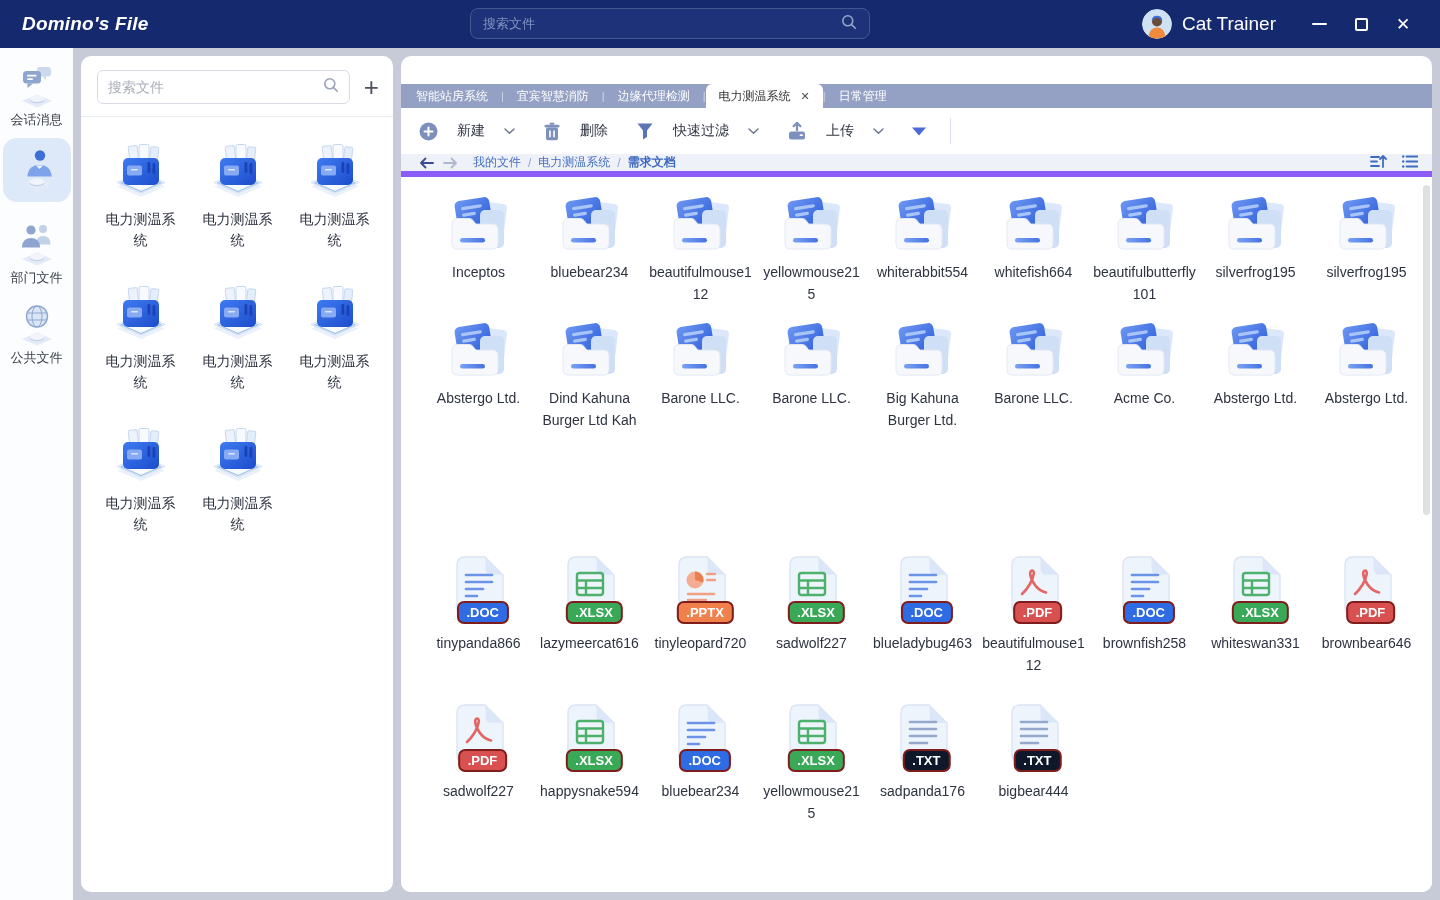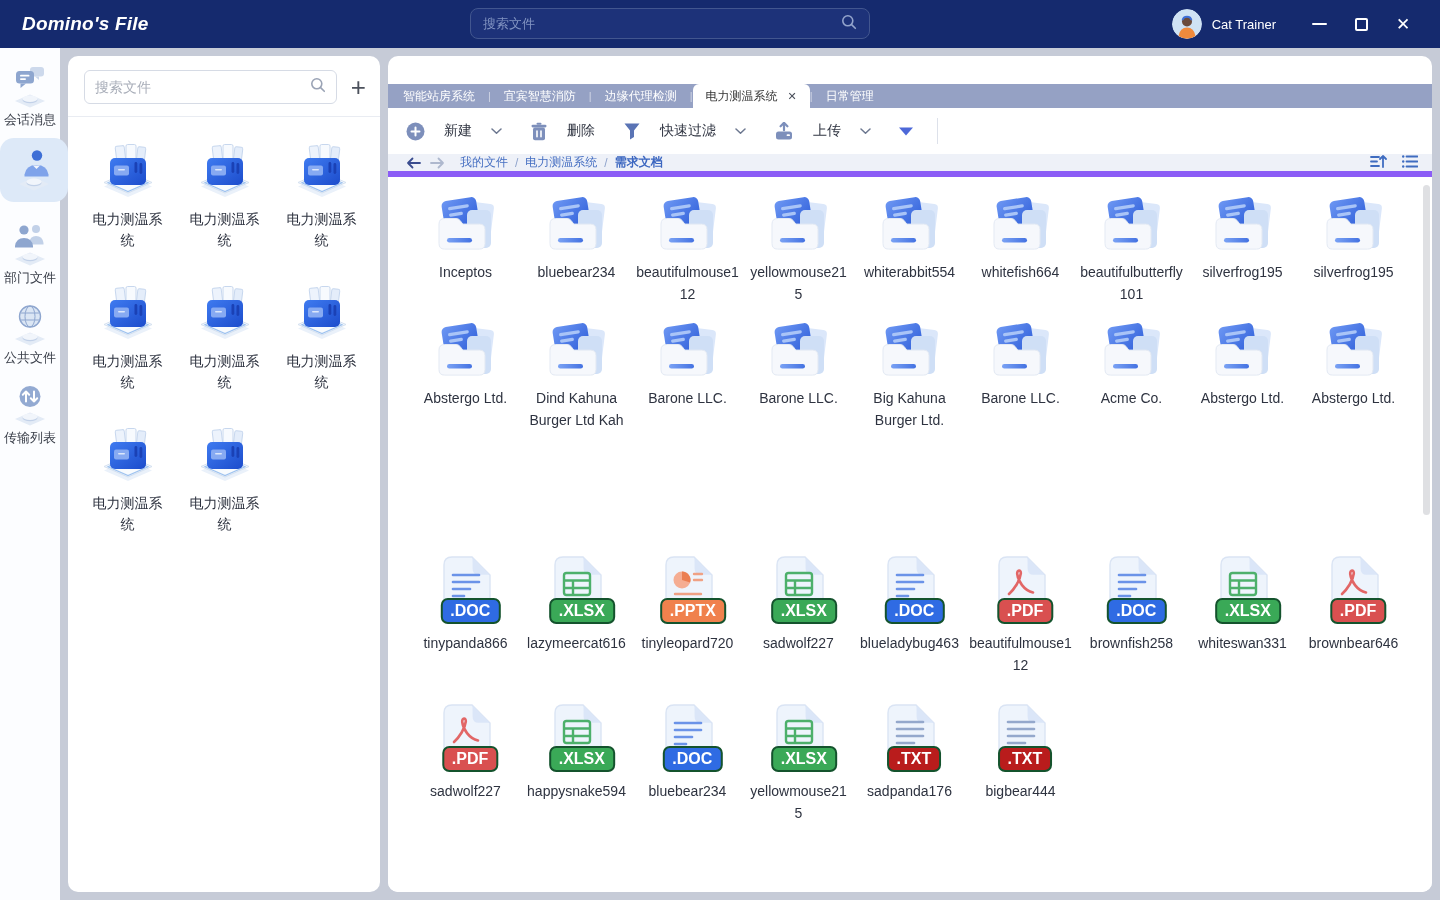--- a/index.html
+++ b/index.html
@@ -8,32 +8,32 @@
   .app { width:1440px; height:900px; display:flex; flex-direction:column; }
 
   
   .topbar { height:48px; background:#152a6e; display:flex; align-items:center; padding:0 22px; position:relative; flex:none; }
   .tb-title { color:#fff; font-size:19px; font-weight:800; font-style:italic; letter-spacing:.2px; }
   .tb-search { position:absolute; left:470px; top:8px; width:400px; height:31px; background:#1d3279; border:1px solid #42568f; border-radius:8px; display:flex; align-items:center; padding:0 12px; }
   .tb-search input { flex:1; background:transparent; border:none; outline:none; color:#dbe3f5; font-size:13px; font-family:inherit; }
   .tb-search input::placeholder { color:#8294c2; }
   .tb-right { margin-left:auto; display:flex; align-items:center; }
   .tb-avatar { width:30px; height:30px; border-radius:50%; overflow:hidden; flex:none; }
-  .tb-user { color:#fff; font-size:13px; margin:0 28px 0 10px; }
+  .tb-user { color:#fff; font-size:19px; margin:0 28px 0 10px; }
   .winbtn { color:#fff; width:30px; height:30px; display:flex; align-items:center; justify-content:center; cursor:default; }
   .winbtn + .winbtn { margin-left:12px; }
   .min-bar { width:15px; height:2px; background:#fff; border-radius:1px; display:block; }
   .max-box { width:13px; height:13px; border:2px solid #fff; border-radius:2px; display:block; }
   .close-x { font-size:17px; line-height:1; }
 
   
   .content { flex:1; display:flex; min-height:0; }
 
   
-  .rail { width:60px; background:#fcfdff; padding-top:10px; flex:none; }
+  .rail { width:73px; background:#fcfdff; padding-top:10px; flex:none; }
   .sb-item { display:flex; flex-direction:column; align-items:center; padding-top:6px; margin-bottom:6px; min-height:74px; cursor:default; }
   .sb-icon svg { display:block; }
   .sb-label { font-size:13px; color:#3a3f4a; margin-top:1px; }
   .sb-item.selected { background:#dde9f8; width:68px; height:64px; min-height:64px; border-radius:14px; margin:6px auto 14px; justify-content:center; padding-top:0; }
 
   
   .lpanel { width:312px; margin:8px 0 8px 8px; background:#fff; border-radius:10px; display:flex; flex-direction:column; flex:none; overflow:hidden; }
   .lp-head { display:flex; align-items:center; padding:14px 14px 12px 16px; border-bottom:1px solid #e9ecf2; }
   .lp-search { flex:1; height:34px; border:1px solid #d6dbe5; border-radius:6px; display:flex; align-items:center; padding:0 10px; }
   .lp-search input { flex:1; border:none; outline:none; font-size:14px; color:#333; font-family:inherit; }
@@ -68,26 +68,26 @@
   .sect { height:25px; background:#e9eef7; display:flex; align-items:center; padding-left:17px; font-size:12px; color:#3a6bc4; gap:7px; border-bottom:1px solid #e3e8f2; flex:none; }
 
   .folders-area { height:345px; position:relative; overflow:hidden; flex:none; background:#fff; }
   .files-area { flex:1; overflow:hidden; background:#fff; }
   .fgrid { display:grid; grid-template-columns:repeat(9,111px); padding:16px 0 0 22px; row-gap:14px; }
   .files-area .fgrid { padding-top:32px; row-gap:26px; }
   .fitem { width:111px; display:flex; flex-direction:column; align-items:center; cursor:default; }
   .fname { width:104px; margin-top:6px; text-align:center; font-size:14px; line-height:22px; color:#2e3340; overflow-wrap:anywhere; }
   .ficon { position:relative; width:54px; height:64px; margin-bottom:8px; }
   .ficon svg { display:block; }
-  .fbadge { position:absolute; bottom:-6px; left:50%; transform:translateX(-42%); color:#fff; font-size:16px; font-weight:700; padding:2px 8px; border-radius:7px; border:2px solid #14532d; white-space:nowrap; }
+  .fbadge { position:absolute; bottom:-6px; left:50%; transform:translateX(-42%); color:#fff; font-size:13px; font-weight:700; padding:2px 8px; border-radius:7px; border:2px solid #7f1d1d; white-space:nowrap; }
   .b-doc  { background:#2f6be3; }
   .b-xlsx { background:#3aa957; }
   .b-pptx { background:#f0814d; }
   .b-pdf  { background:#d95050; }
-  .b-txt  { background:#b91c1c; }
+  .b-txt  { background:#0f172a; }
   .vscroll { position:absolute; right:2px; top:8px; width:7px; height:330px; background:#dfe0e3; border-radius:4px; }
 </style>
 </head>
 <body>
 
 <div class="app">
 
   <div class="topbar">
     <div class="tb-title">Domino's File</div>
     <div class="tb-search">
@@ -172,33 +172,20 @@
               <path d="M22 30.5 L37 37 L22 43.5 L7 37 Z" fill="#e3ebf6"></path>
               <ellipse cx="22" cy="36" rx="7.5" ry="3.2" fill="#c2d1e8"></ellipse>
               <ellipse cx="22" cy="34.8" rx="7.5" ry="3.2" fill="#f1f5fb"></ellipse>
               <circle cx="22" cy="14.5" r="10.5" fill="#dbe6f4"></circle>
               <circle cx="22" cy="14.5" r="10.5" fill="none" stroke="#8ea6cf" stroke-width="1.4"></circle>
               <ellipse cx="22" cy="14.5" rx="5" ry="10.5" fill="none" stroke="#8ea6cf" stroke-width="1"></ellipse>
               <path d="M12.3 11 h19.4 M12.3 18 h19.4" stroke="#8ea6cf" stroke-width="1"></path>
             </svg>
           </span>
           <span class="sb-label">公共文件</span>
-        </div>
-        <div class="sb-item">
-          <span class="sb-icon">
-            <svg width="44" height="46" viewBox="0 0 44 46">
-              <path d="M22 30.5 L37 37 L22 43.5 L7 37 Z" fill="#e3ebf6"></path>
-              <ellipse cx="22" cy="36" rx="7.5" ry="3.2" fill="#c2d1e8"></ellipse>
-              <ellipse cx="22" cy="34.8" rx="7.5" ry="3.2" fill="#f1f5fb"></ellipse>
-              <circle cx="22" cy="14.5" r="10.5" fill="#93aad2"></circle>
-              <path d="M18 19.5 V9.5 m0 0 l-3.2 3.2 M18 9.5 l3.2 3.2" stroke="#fff" stroke-width="2" fill="none" stroke-linecap="round" stroke-linejoin="round"></path>
-              <path d="M26 9.5 v10 m0 0 l-3.2-3.2 M26 19.5 l3.2-3.2" stroke="#fff" stroke-width="2" fill="none" stroke-linecap="round" stroke-linejoin="round"></path>
-            </svg>
-          </span>
-          <span class="sb-label">传输列表</span>
         </div>
       </div>
 
     <div class="lpanel">
       <div class="lp-head">
         <div class="lp-search">
           <input type="text" placeholder="搜索文件" style="">
           <span>
             <svg width="16" height="16" viewBox="0 0 16 16">
                 <circle cx="6.8" cy="6.8" r="5" fill="none" stroke="#9aa3b5" stroke-width="1.6"></circle>

